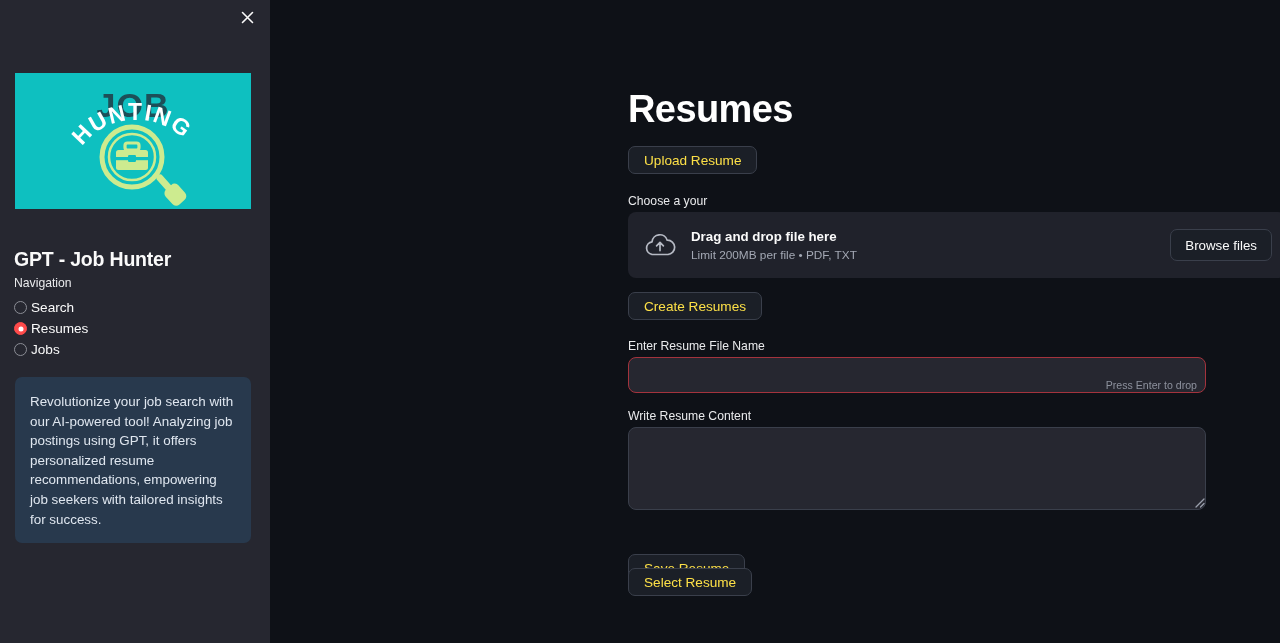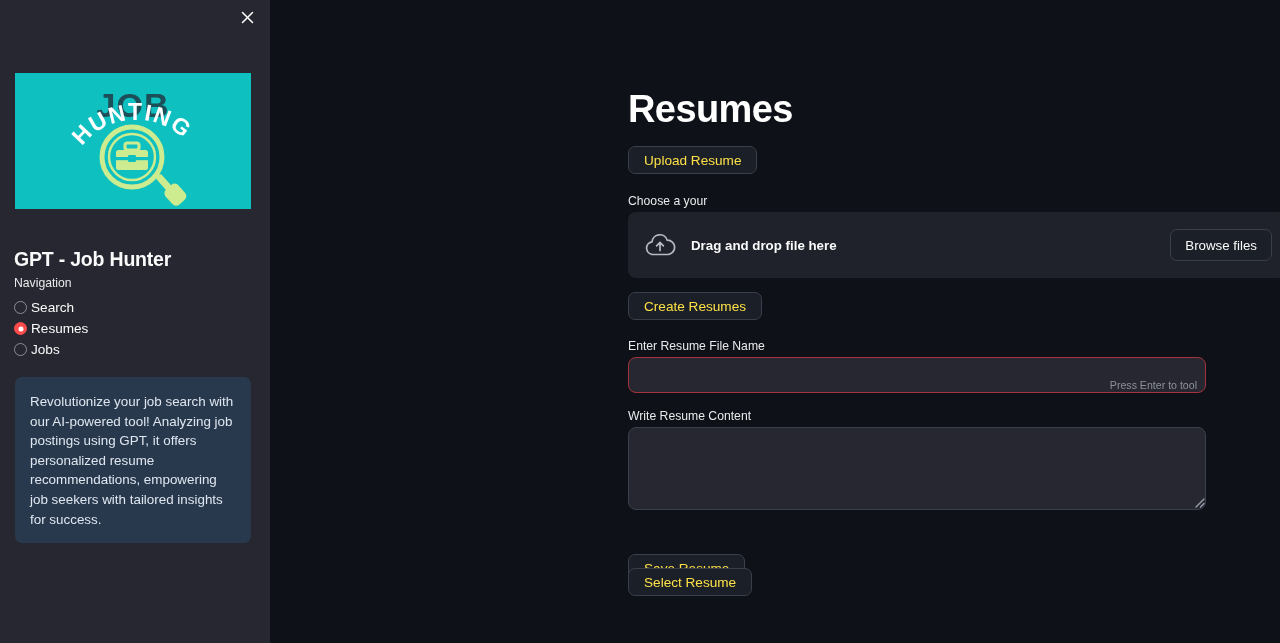--- a/index.html
+++ b/index.html
@@ -254,31 +254,32 @@
 
     <div id="dropzone">
       <span id="cloud-icon">
         <svg width="32" height="26" viewBox="0 0 32 26" aria-hidden="true">
           <path d="M8.4 22.5 A6.4 6.4 0 0 1 8.0 9.8 A7.8 7.8 0 0 1 23.2 8.2 A6.2 6.2 0 0 1 23.8 22.5 Z" fill="none" stroke="#b6bac4" stroke-width="1.7" stroke-linejoin="round"></path>
           <path d="M16 18.6 L16 10.6 M12.6 13.8 L16 10.4 L19.4 13.8" fill="none" stroke="#b6bac4" stroke-width="1.7" stroke-linecap="round" stroke-linejoin="round"></path>
         </svg>
       </span>
       <div id="dz-texts">
         <div id="dz-title">Drag and drop file here</div>
+        <div id="dz-sub">Limit 200MB per file • PDF, TXT</div>
       </div>
       <button id="browse-btn">Browse files</button>
     </div>
 
     <button class="stbtn" id="create-resume-btn">Create Resumes</button>
 
     <div class="field-label" id="filename-label">Enter Resume File Name</div>
 
     <div id="filename-input-wrap">
       <input id="filename-input" type="text" value="" style="">
-      <span id="enter-hint">Press Enter to tool</span>
+      <span id="enter-hint">Press Enter to drop</span>
     </div>
 
     <div class="field-label" id="content-label">Write Resume Content</div>
 
     <textarea id="content-textarea" placeholder="" style=""></textarea>
 
     <span id="resize-handle">
       <svg width="13" height="13" viewBox="0 0 13 13" aria-hidden="true">
         <path d="M12 4 L4 12 M12 8.5 L8.5 12" stroke="#9aa0ac" stroke-width="1.3" stroke-linecap="round"></path>
       </svg>

